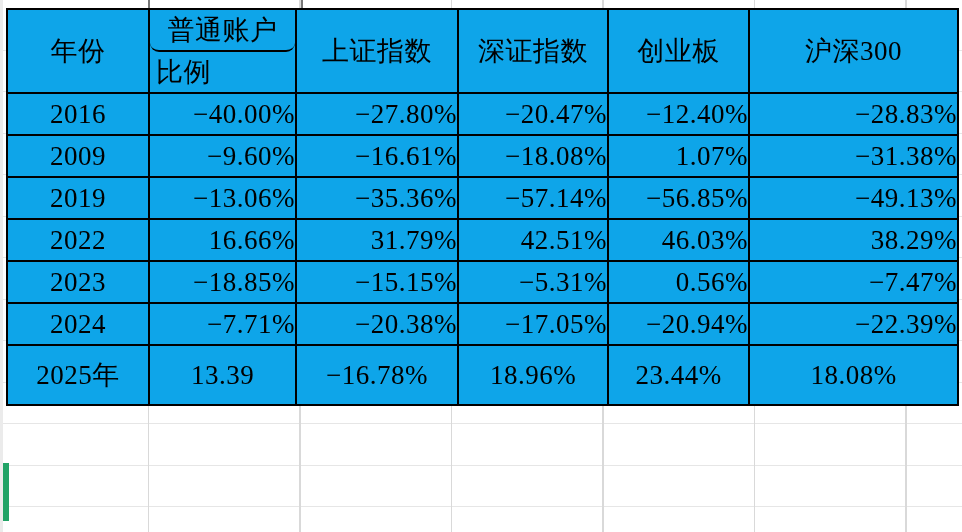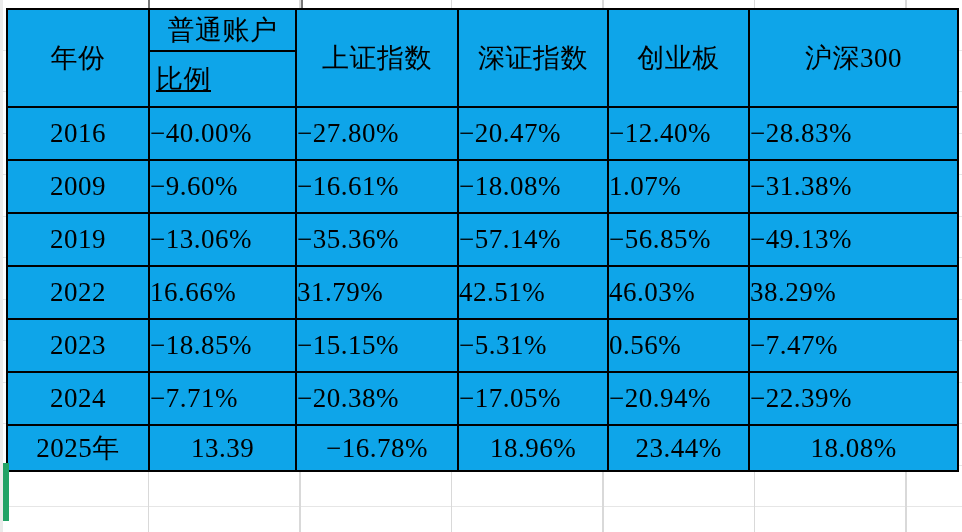--- a/index.html
+++ b/index.html
@@ -33,35 +33,35 @@
     border:2px solid #000;
     font-weight:normal;
     font-size:27px;
     letter-spacing:0.5px;
     white-space:nowrap;
     overflow:hidden;
     padding:0;
     vertical-align:middle;
   }
   tr.hdr{height:84px;}
-  tr.data-row{height:53px;}
-  tr.last-row{height:46px;}
+  tr.data-row{height:42px;}
+  tr.last-row{height:60px;}
   th.hcell{text-align:center;}
   th.split{padding:0;}
   .split-top{
     height:40px;display:flex;align-items:center;justify-content:center;
     border-bottom:2px solid #000;
+    border-radius:9px;
   }
   .split-bottom{
-    height:54px;display:flex;align-items:center;
+    height:40px;display:flex;align-items:center;
     padding-left:6px;
-    text-decoration:underline;
   }
   td.year{text-align:center;}
-  td.num{text-align:left;padding-right:3px;margin-left:18px;}
+  td.num{text-align:right;padding-right:3px;margin-left:18px;}
   tr.last-row td{text-align:center;padding-right:0;}
   .selection-indicator{
     position:absolute;left:3px;top:463px;width:6px;height:58px;
     background:#21a366;
   }
 </style>
 </head>
 <body>
 
 <div class="gridlines"></div>

